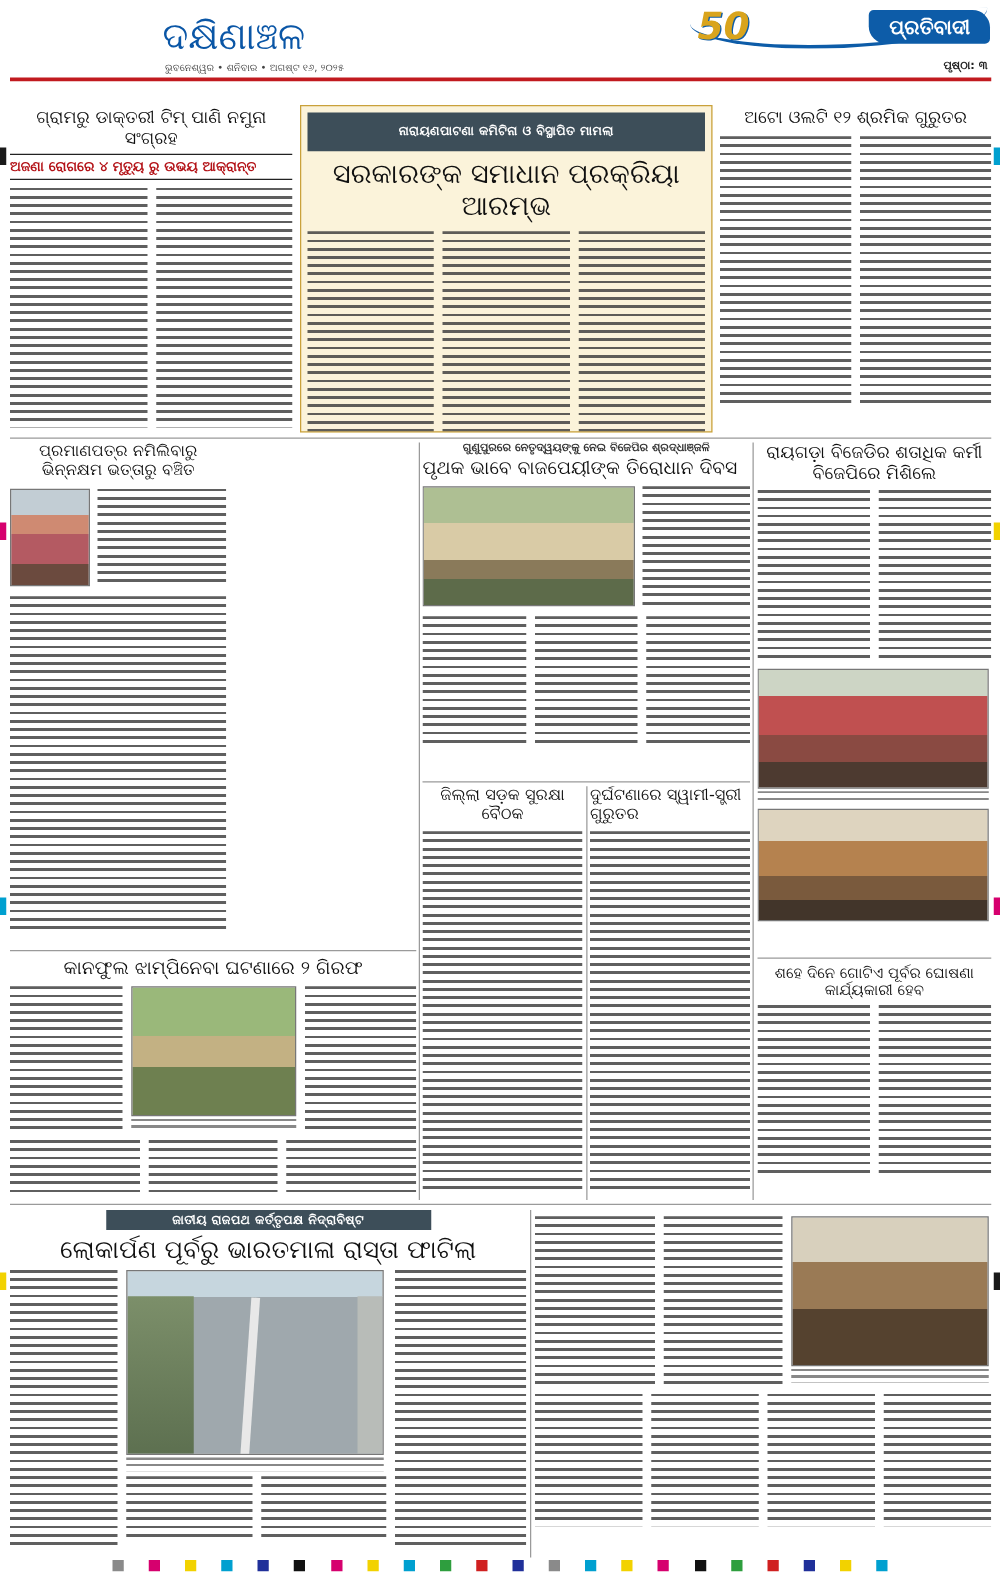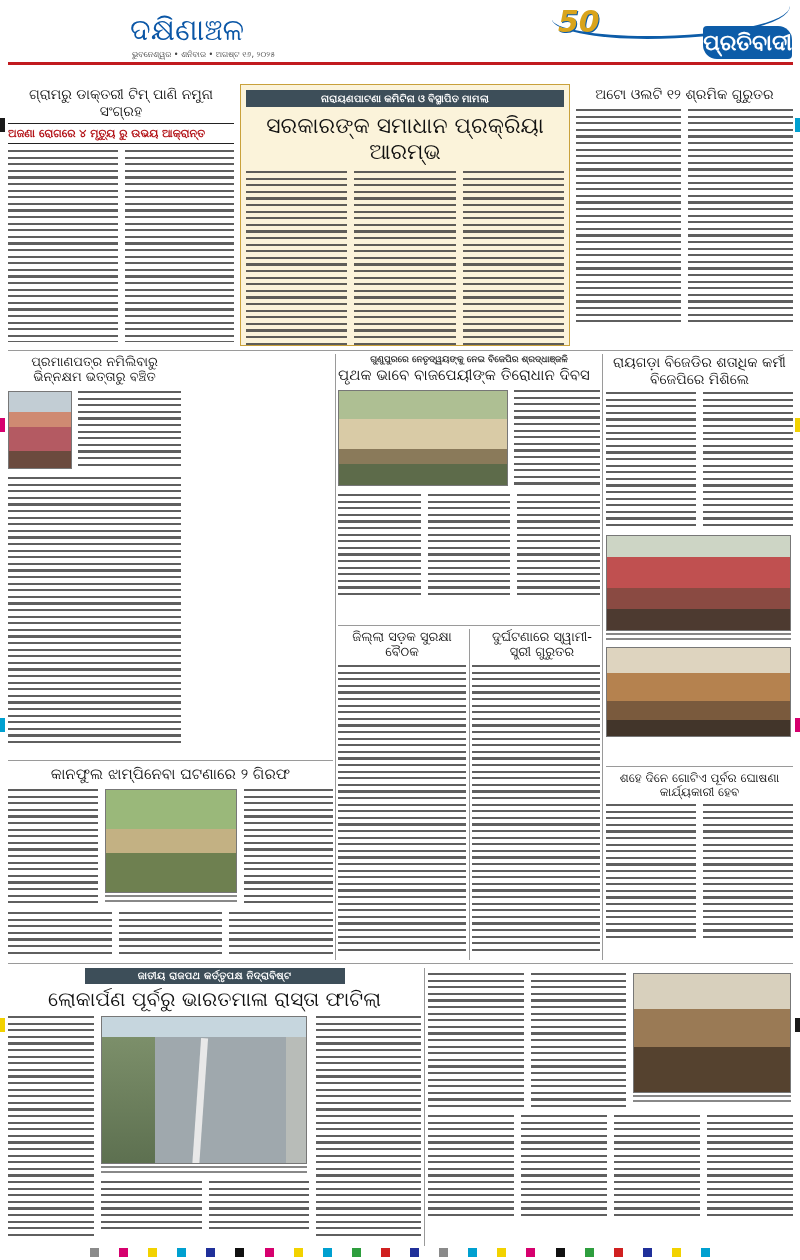--- a/index.html
+++ b/index.html
@@ -29,36 +29,36 @@
 
 <div id="page">
 
   <div class="abs" style="left:0;top:0;width:800px;height:66px;">
     <div class="abs hl" style="left:130px;top:12px;font-size:30px;color:#0a56a6;">ଦକ୍ଷିଣାଞ୍ଚଳ</div>
     <div class="abs" style="left:132px;top:50px;font-size:8px;color:#444;">ଭୁବନେଶ୍ୱର • ଶନିବାର • ଅଗଷ୍ଟ ୧୬, ୨୦୨୫</div>
     <div class="abs" style="right:10px;top:48px;font-size:9px;font-weight:700;color:#222;">ପୃଷ୍ଠା: ୩</div>
     <div class="abs" style="right:8px;top:4px;width:240px;height:48px;">
       <div class="abs" style="left:0;top:2px;width:238px;height:30px;border-bottom:3px solid #0d5ca8;border-radius:0 0 60% 40%/0 0 100% 60%;"></div>
       <div class="abs" style="left:6px;top:0;font-size:30px;font-weight:800;font-style:italic;color:#d9a41c;text-shadow:1px 1px 0 #0d5ca8;">50</div>
-      <div class="abs" style="right:0;top:22px;background:#0d5ca8;color:#fff;font-weight:800;font-size:22px;padding:4px 0;border-radius:4px 14px 4px 14px;">ପ୍ରତିବାଦୀ</div>
+      <div class="abs" style="right:0;top:4px;background:#0d5ca8;color:#fff;font-weight:800;font-size:16px;padding:4px 16px;border-radius:4px 14px 4px 14px;">ପ୍ରତିବାଦୀ</div>
     </div>
     <div class="abs" style="left:8px;top:62px;width:785px;height:3px;background:#c11a1f;"></div>
   </div>
 
   <div class="art" style="left:8px;top:86px;width:226px;height:260px;">
     <div class="hl" style="font-size:14px;text-align:center;">ଗ୍ରାମରୁ ଡାକ୍ତରୀ ଟିମ୍ ପାଣି ନମୁନା ସଂଗ୍ରହ</div>
     <div class="subbox" style="margin-top:4px;font-size:11px;padding:3px 0;">ଅଜଣା ରୋଗରେ ୪ ମୃତ୍ୟୁ ରୁ ଉଭୟ ଆକ୍ରାନ୍ତ</div>
     <div class="cols" style="margin-top:6px;height:192px;">
       <div class="ftxt"></div>
       <div class="ftxt"></div>
     </div>
   </div>
 
   <div class="art creambox" style="left:240px;top:84px;width:330px;height:262px;">
-    <div class="kickerbar" style="height:17px;font-size:10px;font-family:Liberation Serif, serif;">ନାରାୟଣପାଟଣା କମିଟିନା ଓ ବିସ୍ଥାପିତ ମାମଲା</div>
+    <div class="kickerbar" style="height:31px;font-size:10px;">ନାରାୟଣପାଟଣା କମିଟିନା ଓ ବିସ୍ଥାପିତ ମାମଲା</div>
     <div class="hl" style="font-size:22px;text-align:center;margin:6px 0;">ସରକାରଙ୍କ ସମାଧାନ ପ୍ରକ୍ରିୟା ଆରମ୍ଭ</div>
     <div class="cols" style="height:184px;">
       <div class="ftxt"></div>
       <div class="ftxt"></div>
       <div class="ftxt"></div>
     </div>
   </div>
 
   <div class="art" style="left:576px;top:86px;width:217px;height:260px;">
     <div class="hl" style="font-size:14px;text-align:center;">ଅଟୋ ଓଲଟି ୧୨ ଶ୍ରମିକ ଗୁରୁତର</div>
@@ -97,21 +97,21 @@
   <div class="hrule" style="left:338px;top:625px;width:262px;"></div>
 
   <div class="art" style="left:338px;top:629px;width:128px;height:331px;">
     <div class="hl" style="font-size:13px;text-align:center;">ଜିଲ୍ଲା ସଡ଼କ ସୁରକ୍ଷା ବୈଠକ</div>
     <div class="ftxt" style="margin-top:5px;height:288px;"></div>
   </div>
 
   <div class="vrule" style="left:469px;top:629px;height:331px;"></div>
 
   <div class="art" style="left:472px;top:629px;width:128px;height:331px;">
-    <div class="hl" style="font-size:13px;text-align:center;margin-left:12px;">ଦୁର୍ଘଟଣାରେ ସ୍ୱାମୀ-ସ୍ତ୍ରୀ ଗୁରୁତର</div>
+    <div class="hl" style="font-size:13px;text-align:left;">ଦୁର୍ଘଟଣାରେ ସ୍ୱାମୀ-ସ୍ତ୍ରୀ ଗୁରୁତର</div>
     <div class="ftxt" style="margin-top:5px;height:288px;"></div>
   </div>
 
   <div class="vrule" style="left:335px;top:354px;height:606px;"></div>
   <div class="vrule" style="left:602px;top:354px;height:606px;"></div>
 
   <div class="art" style="left:606px;top:354px;width:187px;height:408px;">
     <div class="hl" style="font-size:14px;text-align:center;">ରାୟଗଡ଼ା ବିଜେଡିର ଶତାଧିକ କର୍ମୀ ବିଜେପିରେ ମିଶିଲେ</div>
     <div class="cols" style="margin-top:5px;height:138px;">
       <div class="ftxt"></div>

